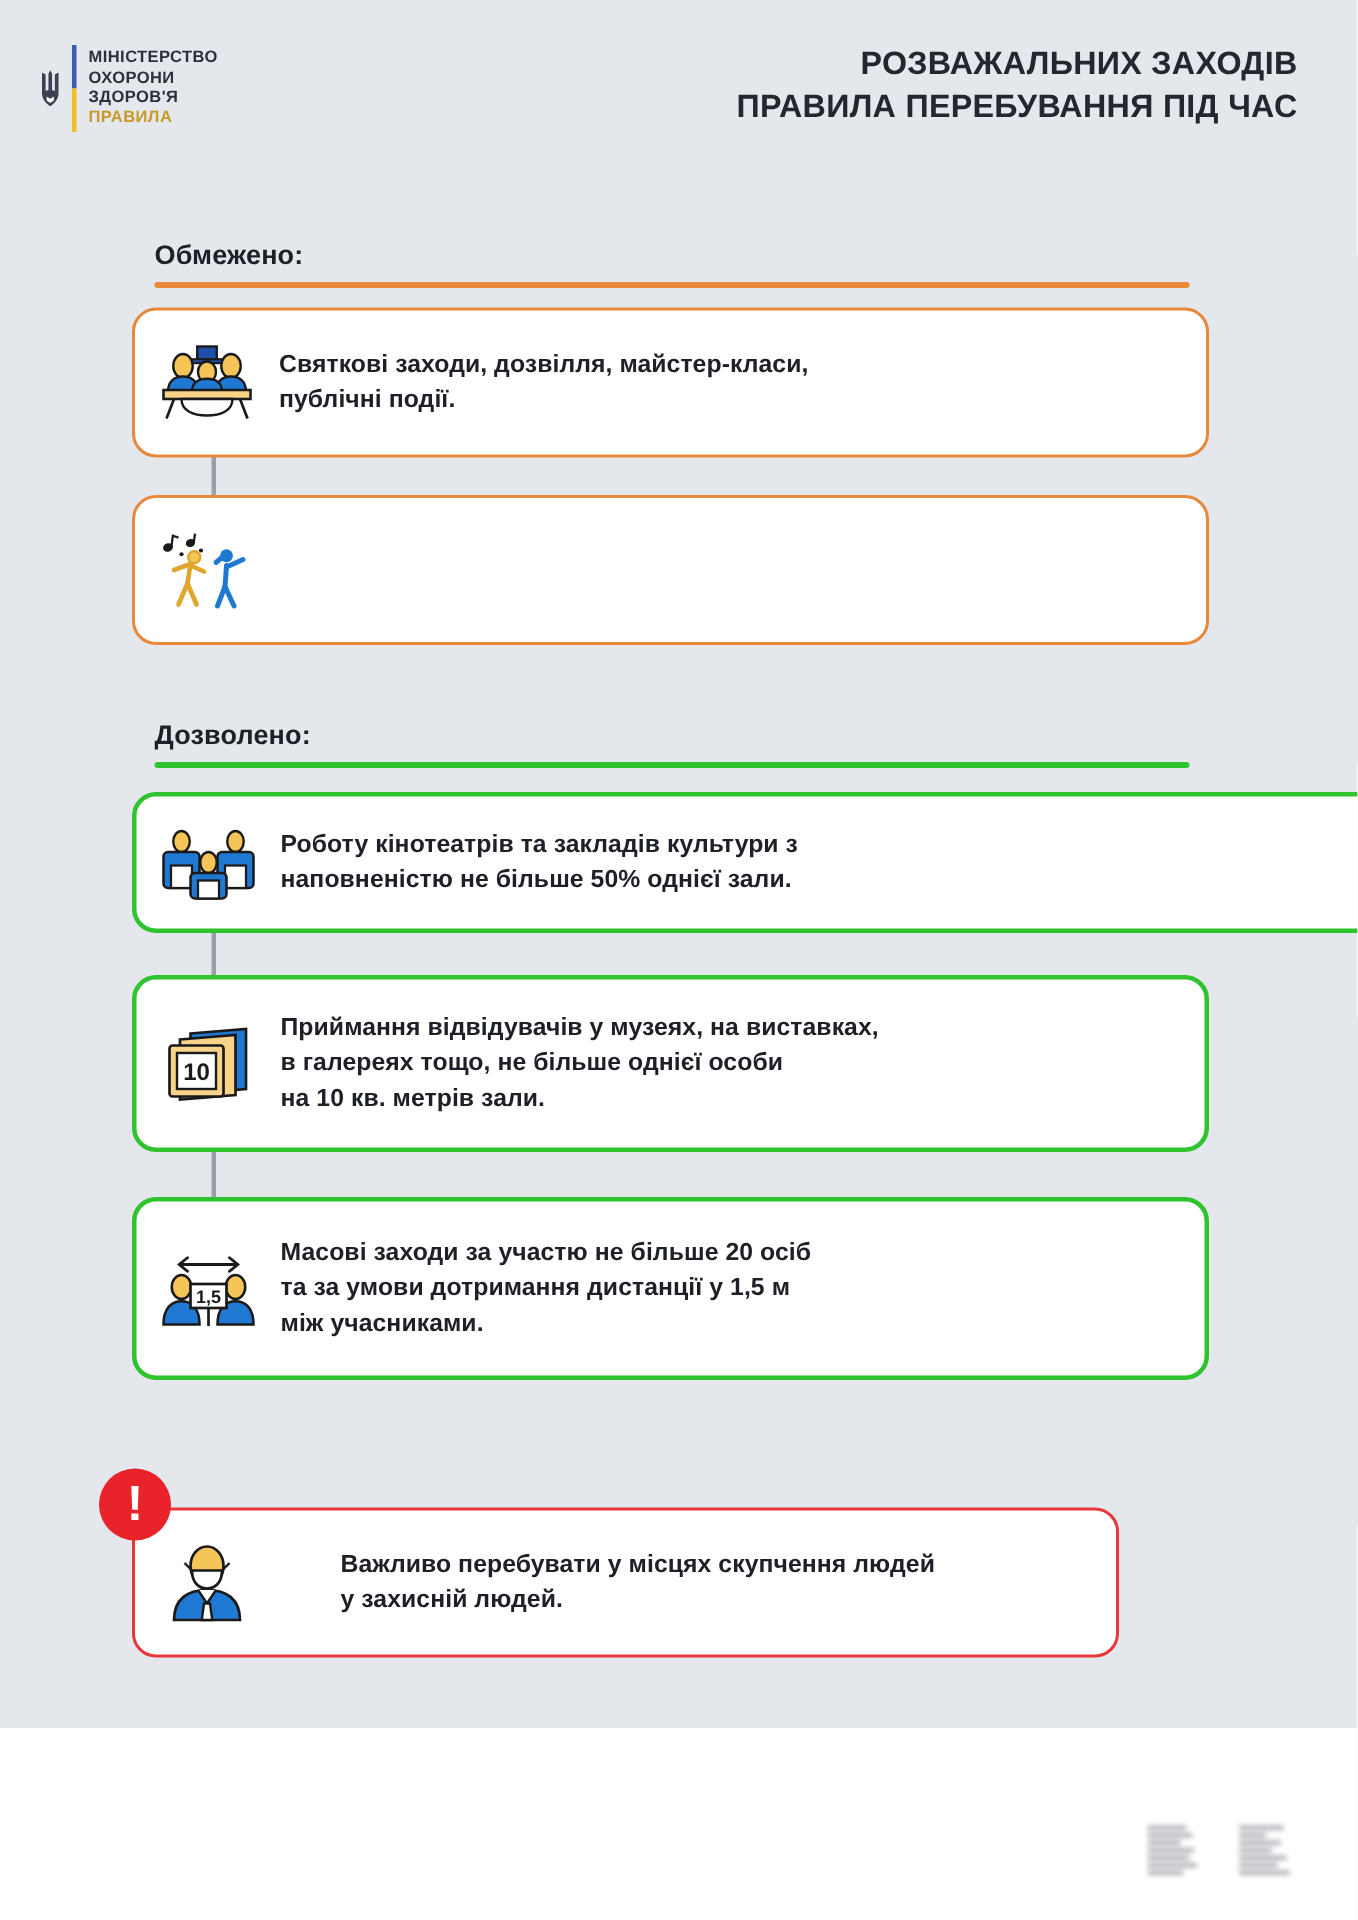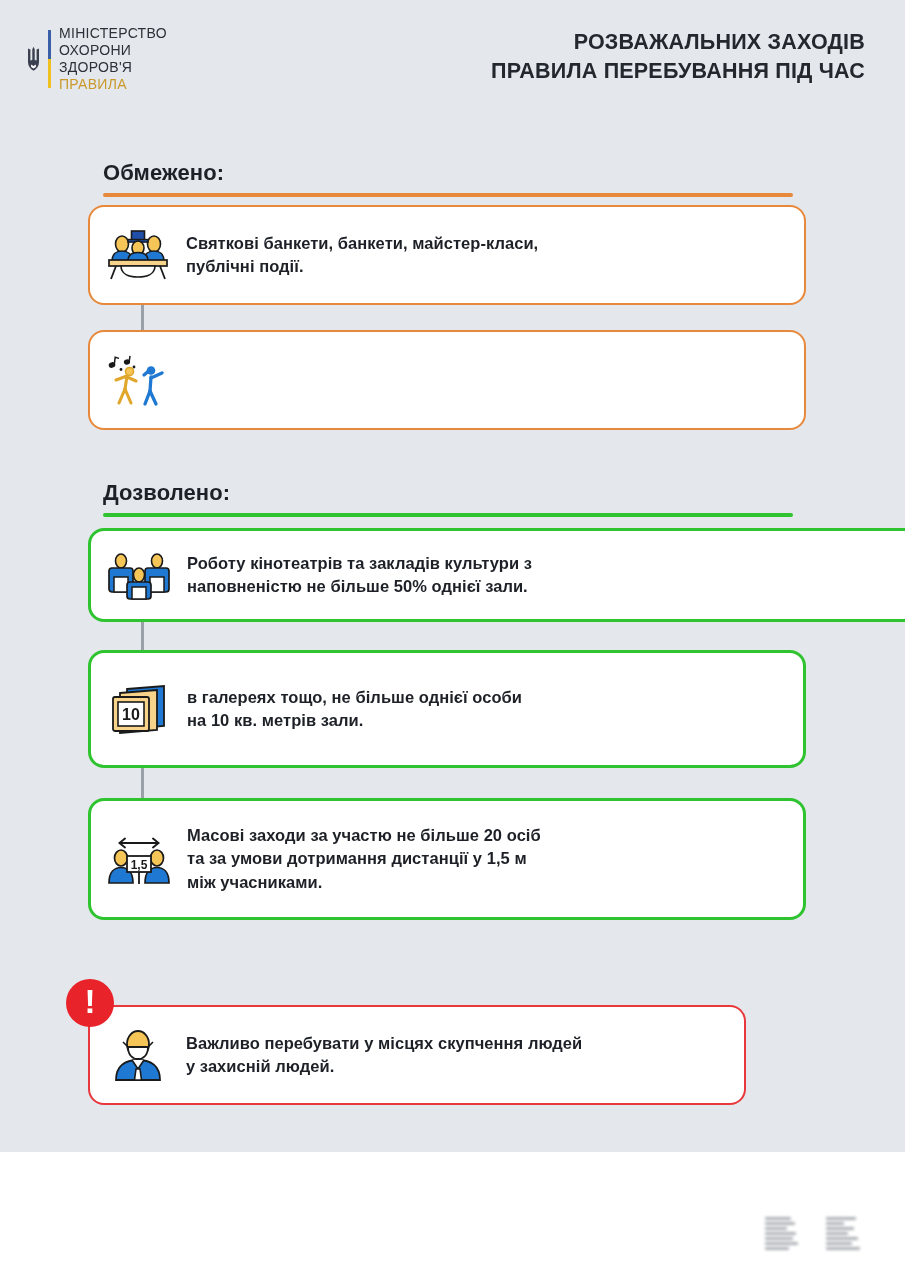--- a/index.html
+++ b/index.html
@@ -58,22 +58,22 @@
   }
   .logo-divider .d-top { flex: 1; background: #3b5ea8; }
   .logo-divider .d-bot { flex: 1; background: #f0c020; }
   .logo-text {
     display: flex;
     flex-direction: column;
     justify-content: center;
     line-height: 1.22;
   }
   .logo-text span {
-    font-size: 14px;
-    font-weight: normal;
+    font-size: 11px;
+    font-weight: bold;
     letter-spacing: 0.3px;
     color: #2c3038;
     white-space: nowrap;
   }
   .logo-text span.gold { color: #c9992a; }
 
   .poster-title {
     position: absolute;
     right: 40px;
     top: 28px;
@@ -86,21 +86,21 @@
     letter-spacing: 0.2px;
   }
 
   
   .section-head {
     position: absolute;
     left: 103px;
     width: 690px;
   }
   .section-head .label {
-    font-size: 22px;
+    font-size: 18px;
     font-weight: bold;
     color: #1d2026;
     letter-spacing: 0.1px;
     margin-bottom: 7px;
   }
   .section-head .rule {
     height: 4px;
     width: 100%;
     border-radius: 2px;
   }
@@ -246,21 +246,21 @@
         <ellipse cx="31" cy="19" rx="6" ry="7" fill="#f5c557" stroke="#1a1a1a" stroke-width="1.6"></ellipse>
         <path d="M21 32 C21 26 25.5 23.5 31 23.5 C36.5 23.5 41 26 41 32 Z" fill="#1f78d1" stroke="#1a1a1a" stroke-width="1.6"></path>
 
         <rect x="2" y="31" width="58" height="6" fill="#f7d489" stroke="#1a1a1a" stroke-width="1.7"></rect>
         <path d="M9 37 L4 50" stroke="#1a1a1a" stroke-width="1.8" fill="none"></path>
         <path d="M53 37 L58 50" stroke="#1a1a1a" stroke-width="1.8" fill="none"></path>
         <path d="M14 37 C14 45 22 48 31 48 C40 48 48 45 48 37 Z" fill="#ffffff" stroke="#1a1a1a" stroke-width="1.6"></path>
       </svg>
     </div>
     <div class="card-text">
-      <div>Святкові банкети, банкети, майстер-класи,</div>
+      <div>Святкові заходи, дозвілля, майстер-класи,</div>
       <div>публічні події.</div>
     </div>
   </div>
 
   <div class="card orange" style="left:88px; top:330px; width:718px; height:100px;">
     <div class="card-icon">
       <svg width="64" height="54" viewBox="0 0 64 54" aria-hidden="true">
 
         <g stroke="#1a1a1a" stroke-width="1.5" fill="#1a1a1a">
           <ellipse cx="6" cy="12" rx="2.6" ry="2" transform="rotate(-18 6 12)"></ellipse>
@@ -324,20 +324,21 @@
     <div class="card-icon">
       <svg width="64" height="56" viewBox="0 0 64 56" aria-hidden="true">
         <path d="M20 8 L57 5 L57 45 L20 48 Z" fill="#1f78d1" stroke="#1a1a1a" stroke-width="1.8"></path>
         <path d="M13 12 L50 9 L50 49 L13 52 Z" fill="#f7d489" stroke="#1a1a1a" stroke-width="1.8"></path>
         <rect x="6" y="16" width="36" height="34" rx="2" fill="#f7d489" stroke="#1a1a1a" stroke-width="1.8"></rect>
         <rect x="11" y="21" width="26" height="24" fill="#ffffff" stroke="#1a1a1a" stroke-width="1.6"></rect>
         <text x="24" y="39" text-anchor="middle" font-family="'Liberation Sans', sans-serif" font-size="16" font-weight="bold" fill="#1a1a1a">10</text>
       </svg>
     </div>
     <div class="card-text">
+      <div>Приймання відвідувачів у музеях, на виставках,</div>
       <div>в галереях тощо, не більше однієї особи</div>
       <div>на 10 кв. метрів зали.</div>
     </div>
   </div>
 
   <div class="card green" style="left:88px; top:798px; width:718px; height:122px;">
     <div class="card-icon">
       <svg width="66" height="56" viewBox="0 0 66 56" aria-hidden="true">
 
         <g stroke="#1a1a1a" stroke-width="1.9" fill="none" stroke-linecap="round">
@@ -361,21 +362,21 @@
       <div>Масові заходи за участю не більше 20 осіб</div>
       <div>та за умови дотримання дистанції у 1,5 м</div>
       <div>між учасниками.</div>
     </div>
   </div>
 
   <div class="alert-badge" style="left:66px; top:979px;">
     <span class="bang">!</span>
   </div>
 
-  <div class="card red" style="left:88px; top:1005px; width:658px; height:100px;">
+  <div class="card red" style="left:88px; top:1005px; width:658px; height:100px;gap:41px;">
     <div class="card-icon">
       <svg width="56" height="54" viewBox="0 0 56 54" aria-hidden="true">
         <ellipse cx="28" cy="16" rx="11" ry="13" fill="#f5c557" stroke="#1a1a1a" stroke-width="1.8"></ellipse>
         <path d="M6 52 C6 38 15 32 28 32 C41 32 50 38 50 52 Z" fill="#1f78d1" stroke="#1a1a1a" stroke-width="1.8"></path>
         <path d="M22 32 L28 41 L34 32" fill="#ffffff" stroke="#1a1a1a" stroke-width="1.6"></path>
         <path d="M26 41 L30 41 L31.5 52 L24.5 52 Z" fill="#ffffff" stroke="#1a1a1a" stroke-width="1.6"></path>
 
         <path d="M18 19 C18 27 22.5 31 28 31 C33.5 31 38 27 38 19 Z" fill="#ffffff" stroke="#1a1a1a" stroke-width="1.8"></path>
         <path d="M18 19 L13 14" stroke="#1a1a1a" stroke-width="1.6" fill="none"></path>
         <path d="M38 19 L43 14" stroke="#1a1a1a" stroke-width="1.6" fill="none"></path>

